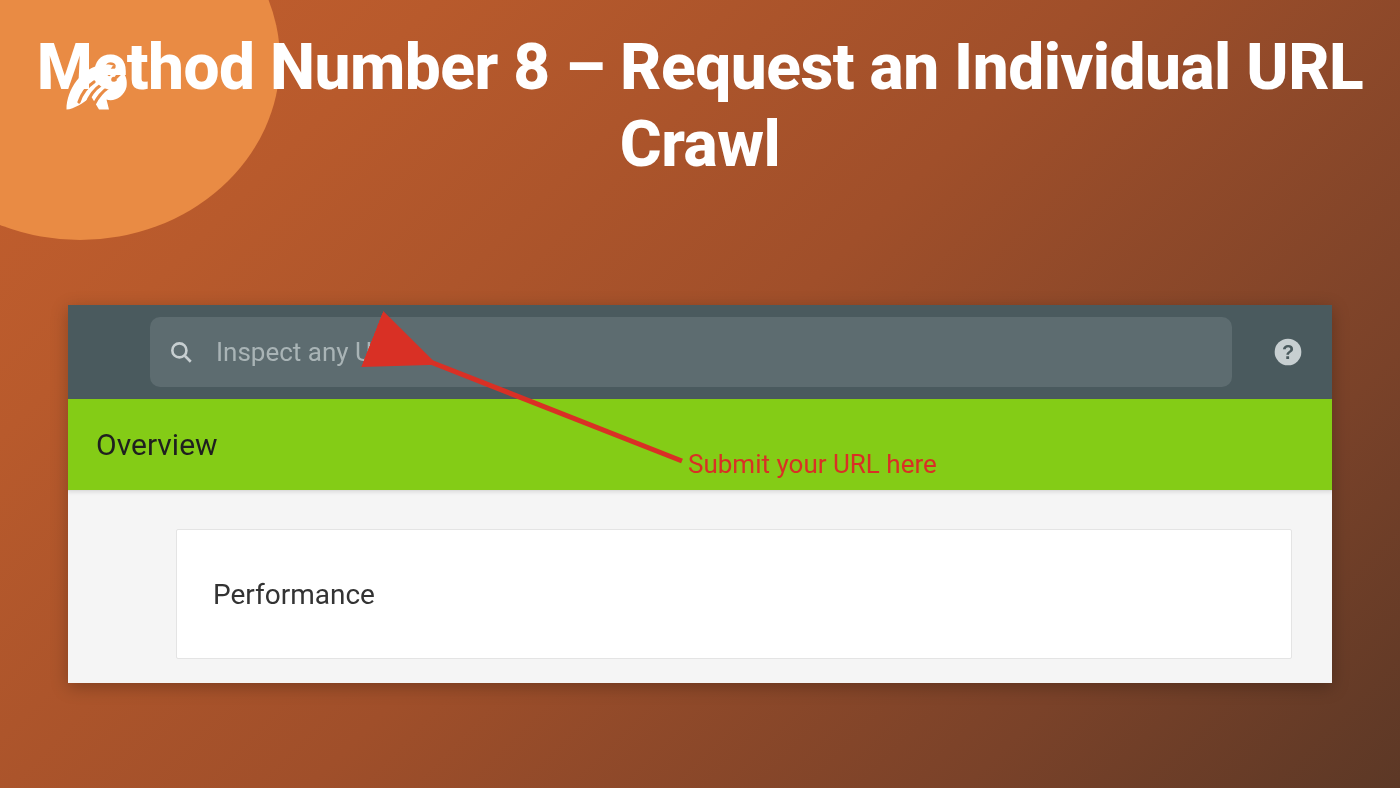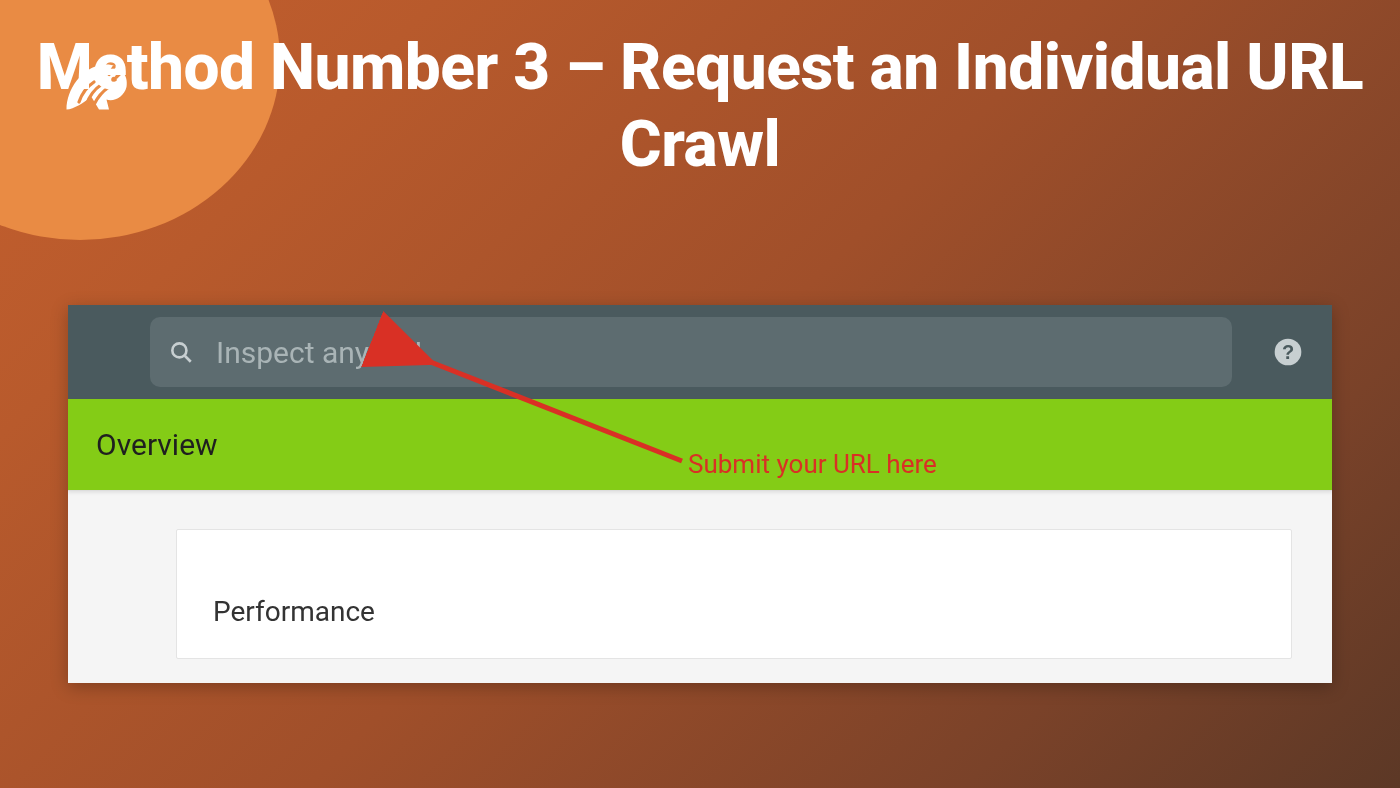--- a/index.html
+++ b/index.html
@@ -69,21 +69,21 @@
     width: 26px;
     height: 26px;
     margin-right: 22px;
     flex-shrink: 0;
   }
   .search-input {
     background: transparent;
     border: none;
     outline: none;
     color: #fde047;
-    font-size: 30px;
+    font-size: 26px;
     width: 100%;
     font-family: inherit;
   }
   .search-input::placeholder { color: #a9b4b6; }
   .help-icon {
     width: 32px;
     height: 32px;
     flex-shrink: 0;
   }
   .overview-bar {
@@ -101,21 +101,21 @@
     font-weight: 400;
     color: #1f1f1f;
   }
   .perf-card {
     background: #ffffff;
     margin: 38px 40px 0 108px;
     height: 130px;
     border: 1px solid #e4e4e4;
     border-radius: 2px;
     display: flex;
-    align-items: flex-end;
+    align-items: center;
     padding: 30px 36px;
   }
   .perf-title {
     font-size: 28px;
     font-weight: 400;
     color: #333;
   }
   .annotation {
     position: absolute;
     top: 0;
@@ -148,21 +148,21 @@
       <path d="M20 40 C22 34 26 28 32 24"></path>
       <path d="M26 42 C28 36 32 30 38 26"></path>
       <path d="M32 42 C34 38 38 32 44 28"></path>
       <path d="M44 18 L48 12"></path>
       <path d="M50 20 L55 15"></path>
     </g>
     <circle cx="48" cy="22" r="2.2" fill="#e98b44"></circle>
   </svg>
 </div>
 
-<h1 class="title">Method Number 3 – Request an Individual URL Crawl</h1>
+<h1 class="title">Method Number 8 – Request an Individual URL Crawl</h1>
 
 <div class="panel">
 
   <div class="topbar">
     <div class="search-field">
       <span class="search-icon">
         <svg viewBox="0 0 24 24" width="26" height="26" fill="none" stroke="#c7cfd1" stroke-width="2.4">
           <circle cx="10.5" cy="10.5" r="6.5"></circle>
           <line x1="15.5" y1="15.5" x2="21" y2="21"></line>
         </svg>

